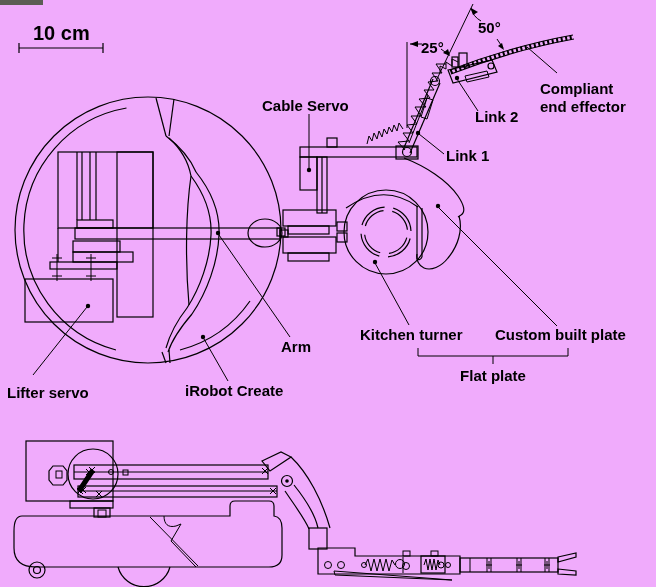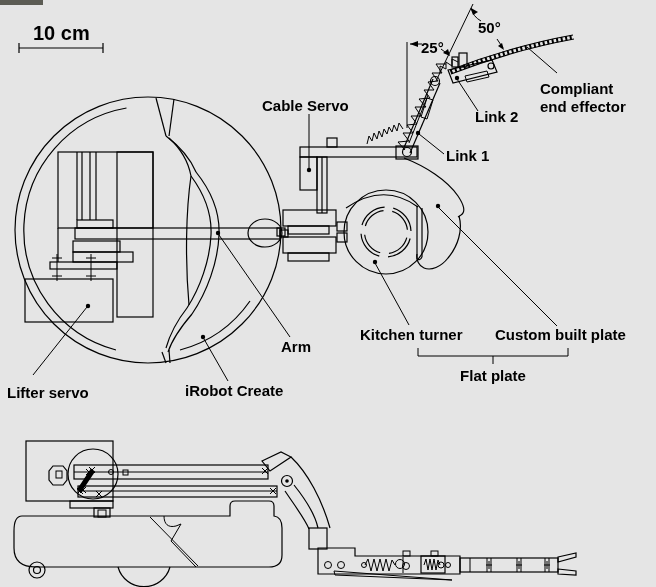--- a/index.html
+++ b/index.html
@@ -1,16 +1,16 @@
 <!DOCTYPE html>
 <html><head>
 <meta charset="utf-8">
 <style>
   html,body{margin:0;padding:0;background:#ffffff;}
-  #stage{position:relative;width:656px;height:587px;background:#e5e5e5;overflow:hidden;
+  #stage{position:relative;width:656px;height:587px;background:#f0abfc;overflow:hidden;
          font-family:"Liberation Sans",sans-serif;}
   svg{position:absolute;left:0;top:0;}
   .ln{fill:none;stroke:#000;stroke-width:1.2;}
   .thin{fill:none;stroke:#000;stroke-width:1;}
   .blk{fill:#000;stroke:none;}
   .lbl{font:bold 15px "Liberation Sans",sans-serif;fill:#000;}
   .dim{font:bold 15px "Liberation Sans",sans-serif;fill:#000;}
   .scale-lbl{font:bold 20px "Liberation Sans",sans-serif;fill:#000;}
 </style>
 </head>

